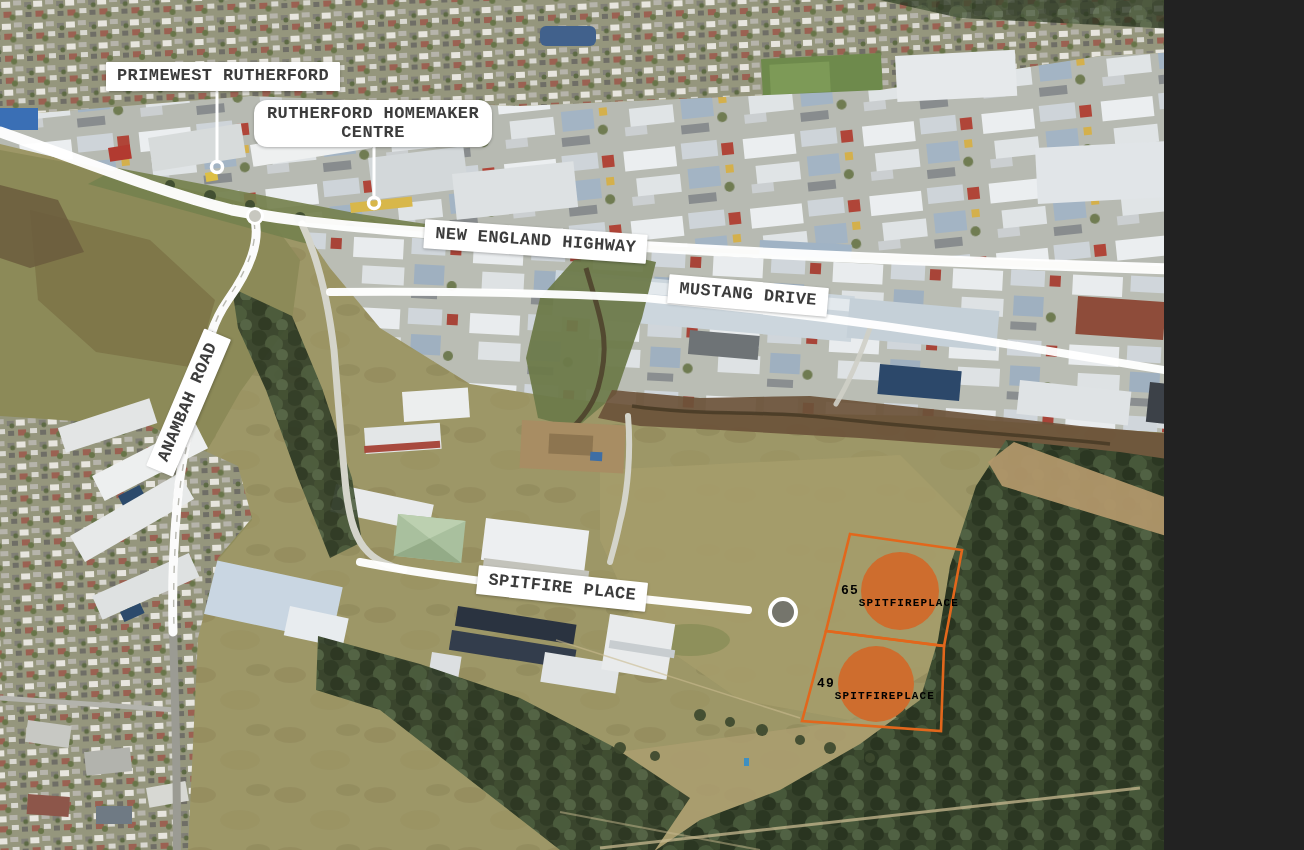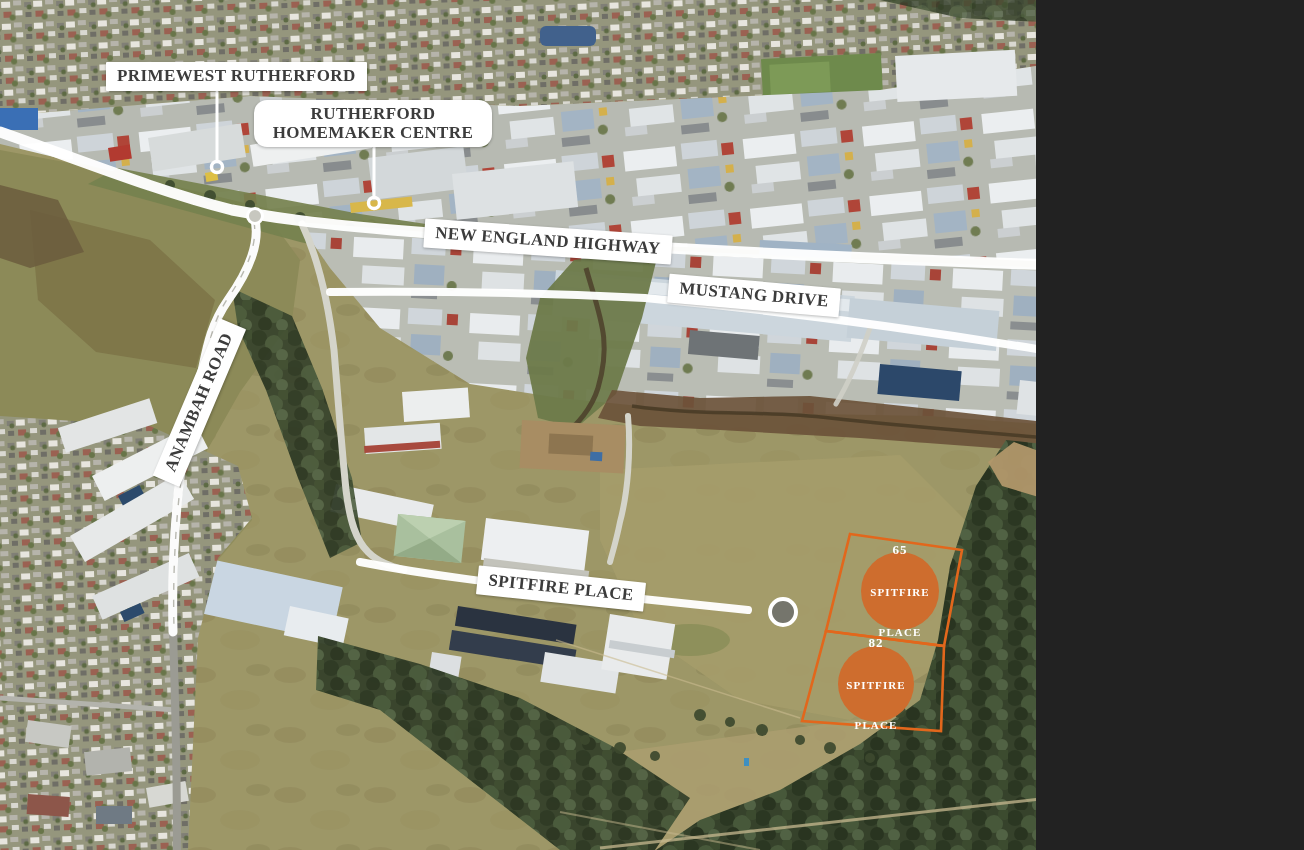--- a/index.html
+++ b/index.html
@@ -1,17 +1,17 @@
 <!DOCTYPE html>
 <html style="--lot-orange: #E2671C; --lot-orange-fill: #CE6D2E; --label-bg: #FFFFFF; --label-text: #3C3C3C; --road-highlight: #FFFFFF;"><head>
 <meta charset="utf-8">
 <style>
   html,body{margin:0;padding:0;background:#222;}
-  #stage{position:relative;width:1036px;height:850px;overflow:hidden;background:#9d9767;
-         font-family:Liberation Serif, serif;}
+  #stage{position:relative;width:1148px;height:850px;overflow:hidden;background:#9d9767;
+         font-family:Liberation Mono, monospace;padding-left:16px;}
   #scene{position:absolute;left:0;top:0;}
   .map-label{
     position:absolute;
     background:var(--label-bg,#fff);
     color:var(--label-text,#3c3c3c);
     font-weight:700;
     font-size:17px;
     line-height:1.18;
     letter-spacing:.4px;
     padding:4px 11px 5px;
@@ -20,21 +20,21 @@
     border-radius:1px;
   }
   .map-label.two-line{white-space:normal;text-align:center;width:218px;line-height:1.12;padding:4px 10px 5px;border-radius:13px;}
   .rot4{transform:rotate(4deg);}
   .rot5{transform:rotate(5deg);}
   .rot6{transform:rotate(6deg);}
   .rotAnambah{transform:rotate(-67deg);}
   .lot-circle{
     position:absolute;border-radius:50%;
     background:var(--lot-orange-fill,#ce6d2e);
-    color:#ffffff;display:flex;flex-direction:column;align-items:center;justify-content:center;
+    color:#000000;display:flex;flex-direction:row;align-items:center;justify-content:center;
     text-align:center;font-weight:700;letter-spacing:1.1px;
     box-shadow:0 0 0 0 transparent;
   }
   .lot-circle .num{font-size:13px;line-height:1.45;}
   .lot-circle .word{font-size:11px;line-height:1.5;margin-top:24px;}
   .road-highlight{stroke:var(--road-highlight,#fff);fill:none;stroke-linecap:round;opacity:.96;}
   .road-gray{fill:none;stroke-linecap:round;}
   .lot-boundary{stroke:var(--lot-orange,#e2671c);fill:none;stroke-width:2.6;}
   .leader{stroke:var(--label-bg,#fff);stroke-width:3;stroke-linecap:round;}
   .marker-ring{stroke:var(--label-bg,#fff);stroke-width:3.5;fill:none;}
@@ -279,18 +279,18 @@
 
   <div class="map-label rot6" style="left:477px;top:574px;">SPITFIRE PLACE</div>
 
   <div class="lot-circle" style="left:861px;top:552px;width:78px;height:78px;">
     <span class="num">65</span>
     <span class="word">SPITFIRE</span>
     <span class="word">PLACE</span>
   </div>
 
   <div class="lot-circle" style="left:838px;top:646px;width:76px;height:76px;">
-    <span class="num">82</span>
+    <span class="num">49</span>
     <span class="word">SPITFIRE</span>
     <span class="word">PLACE</span>
   </div>
 
 </div>
 
 </body></html>

